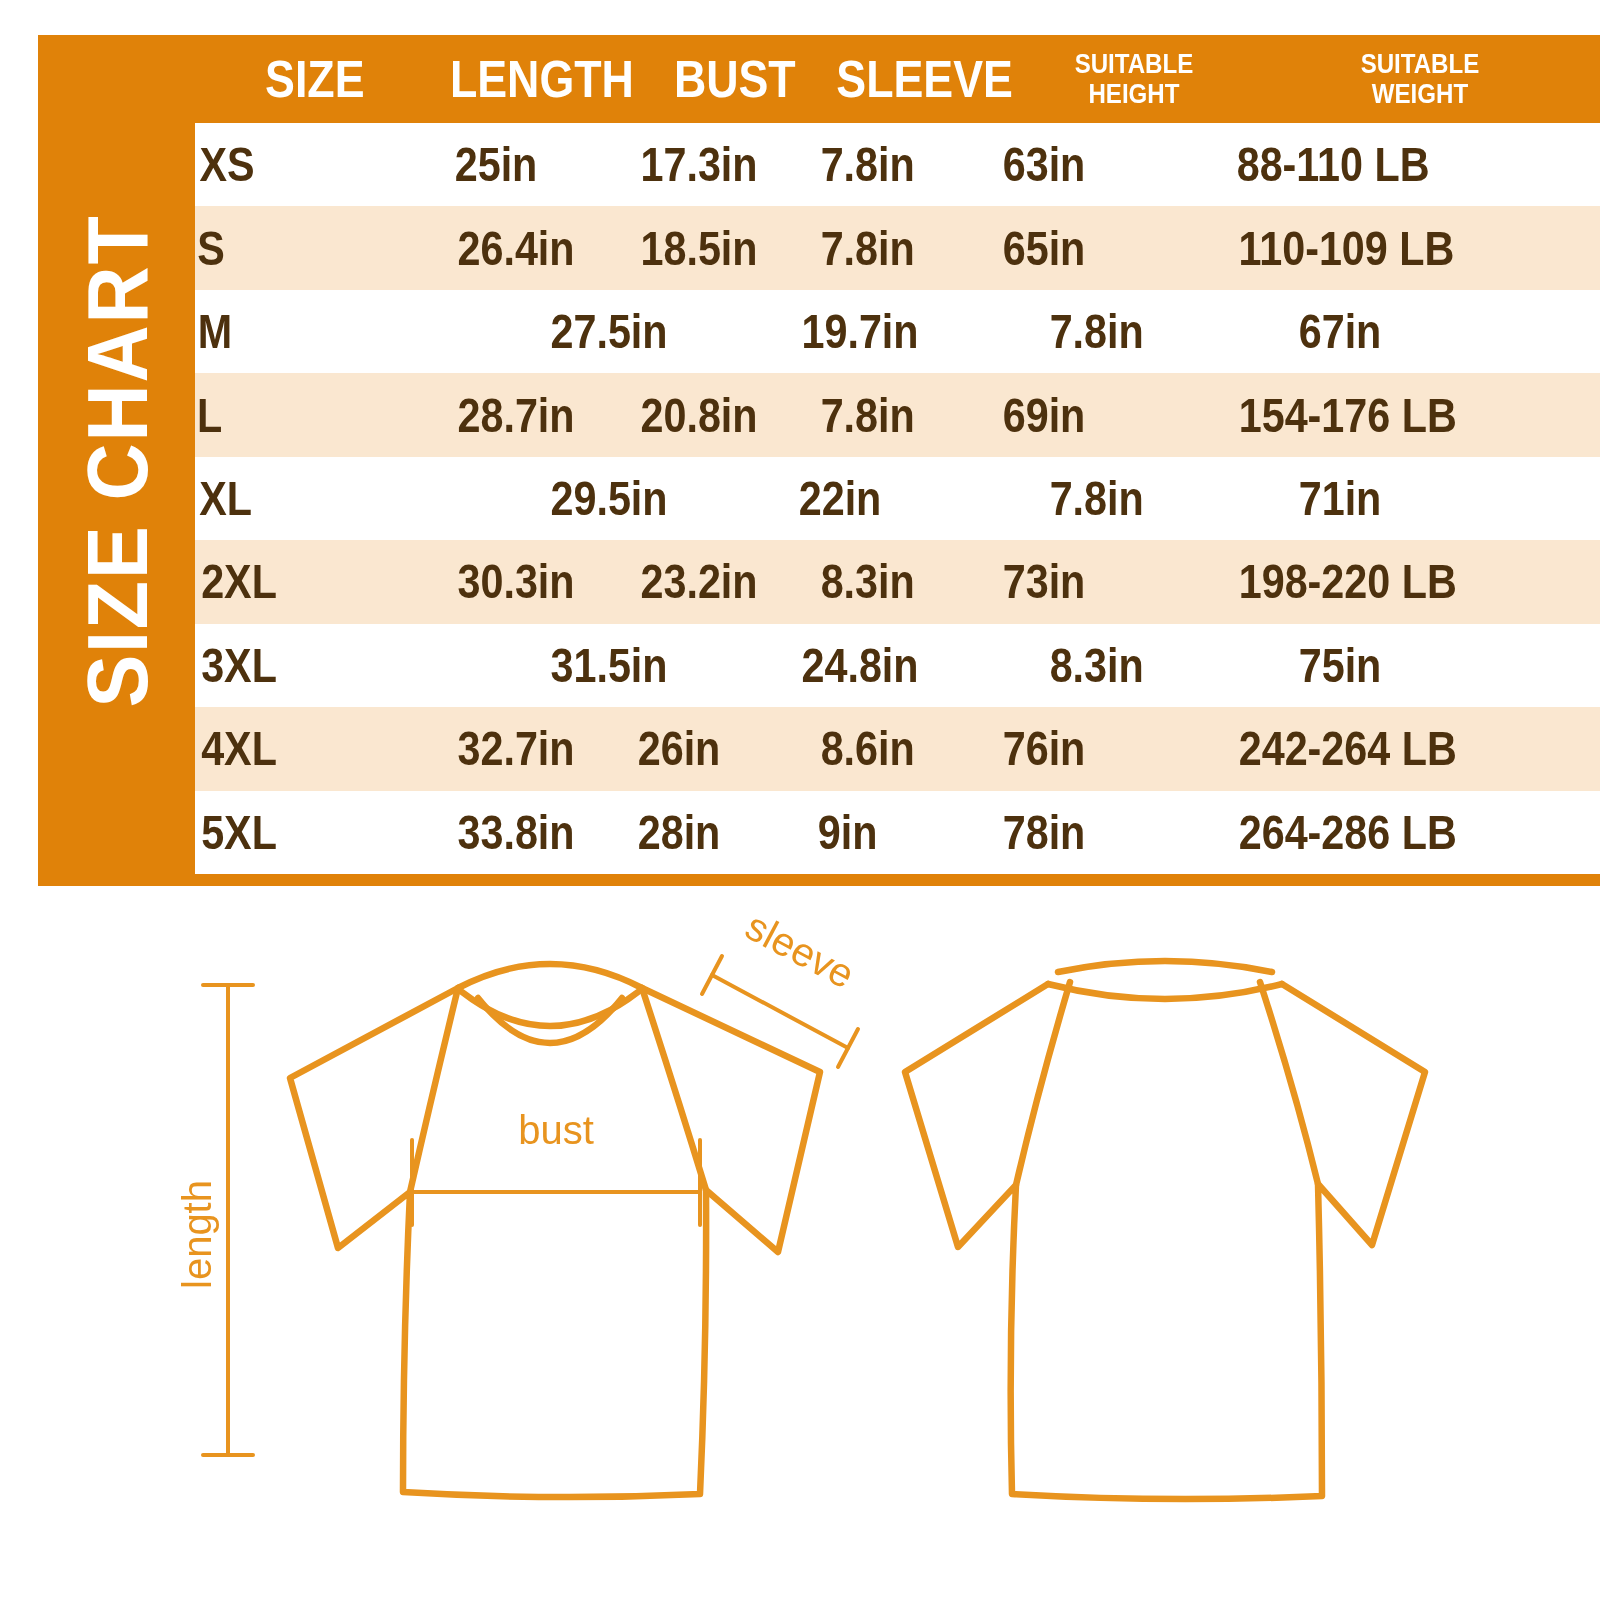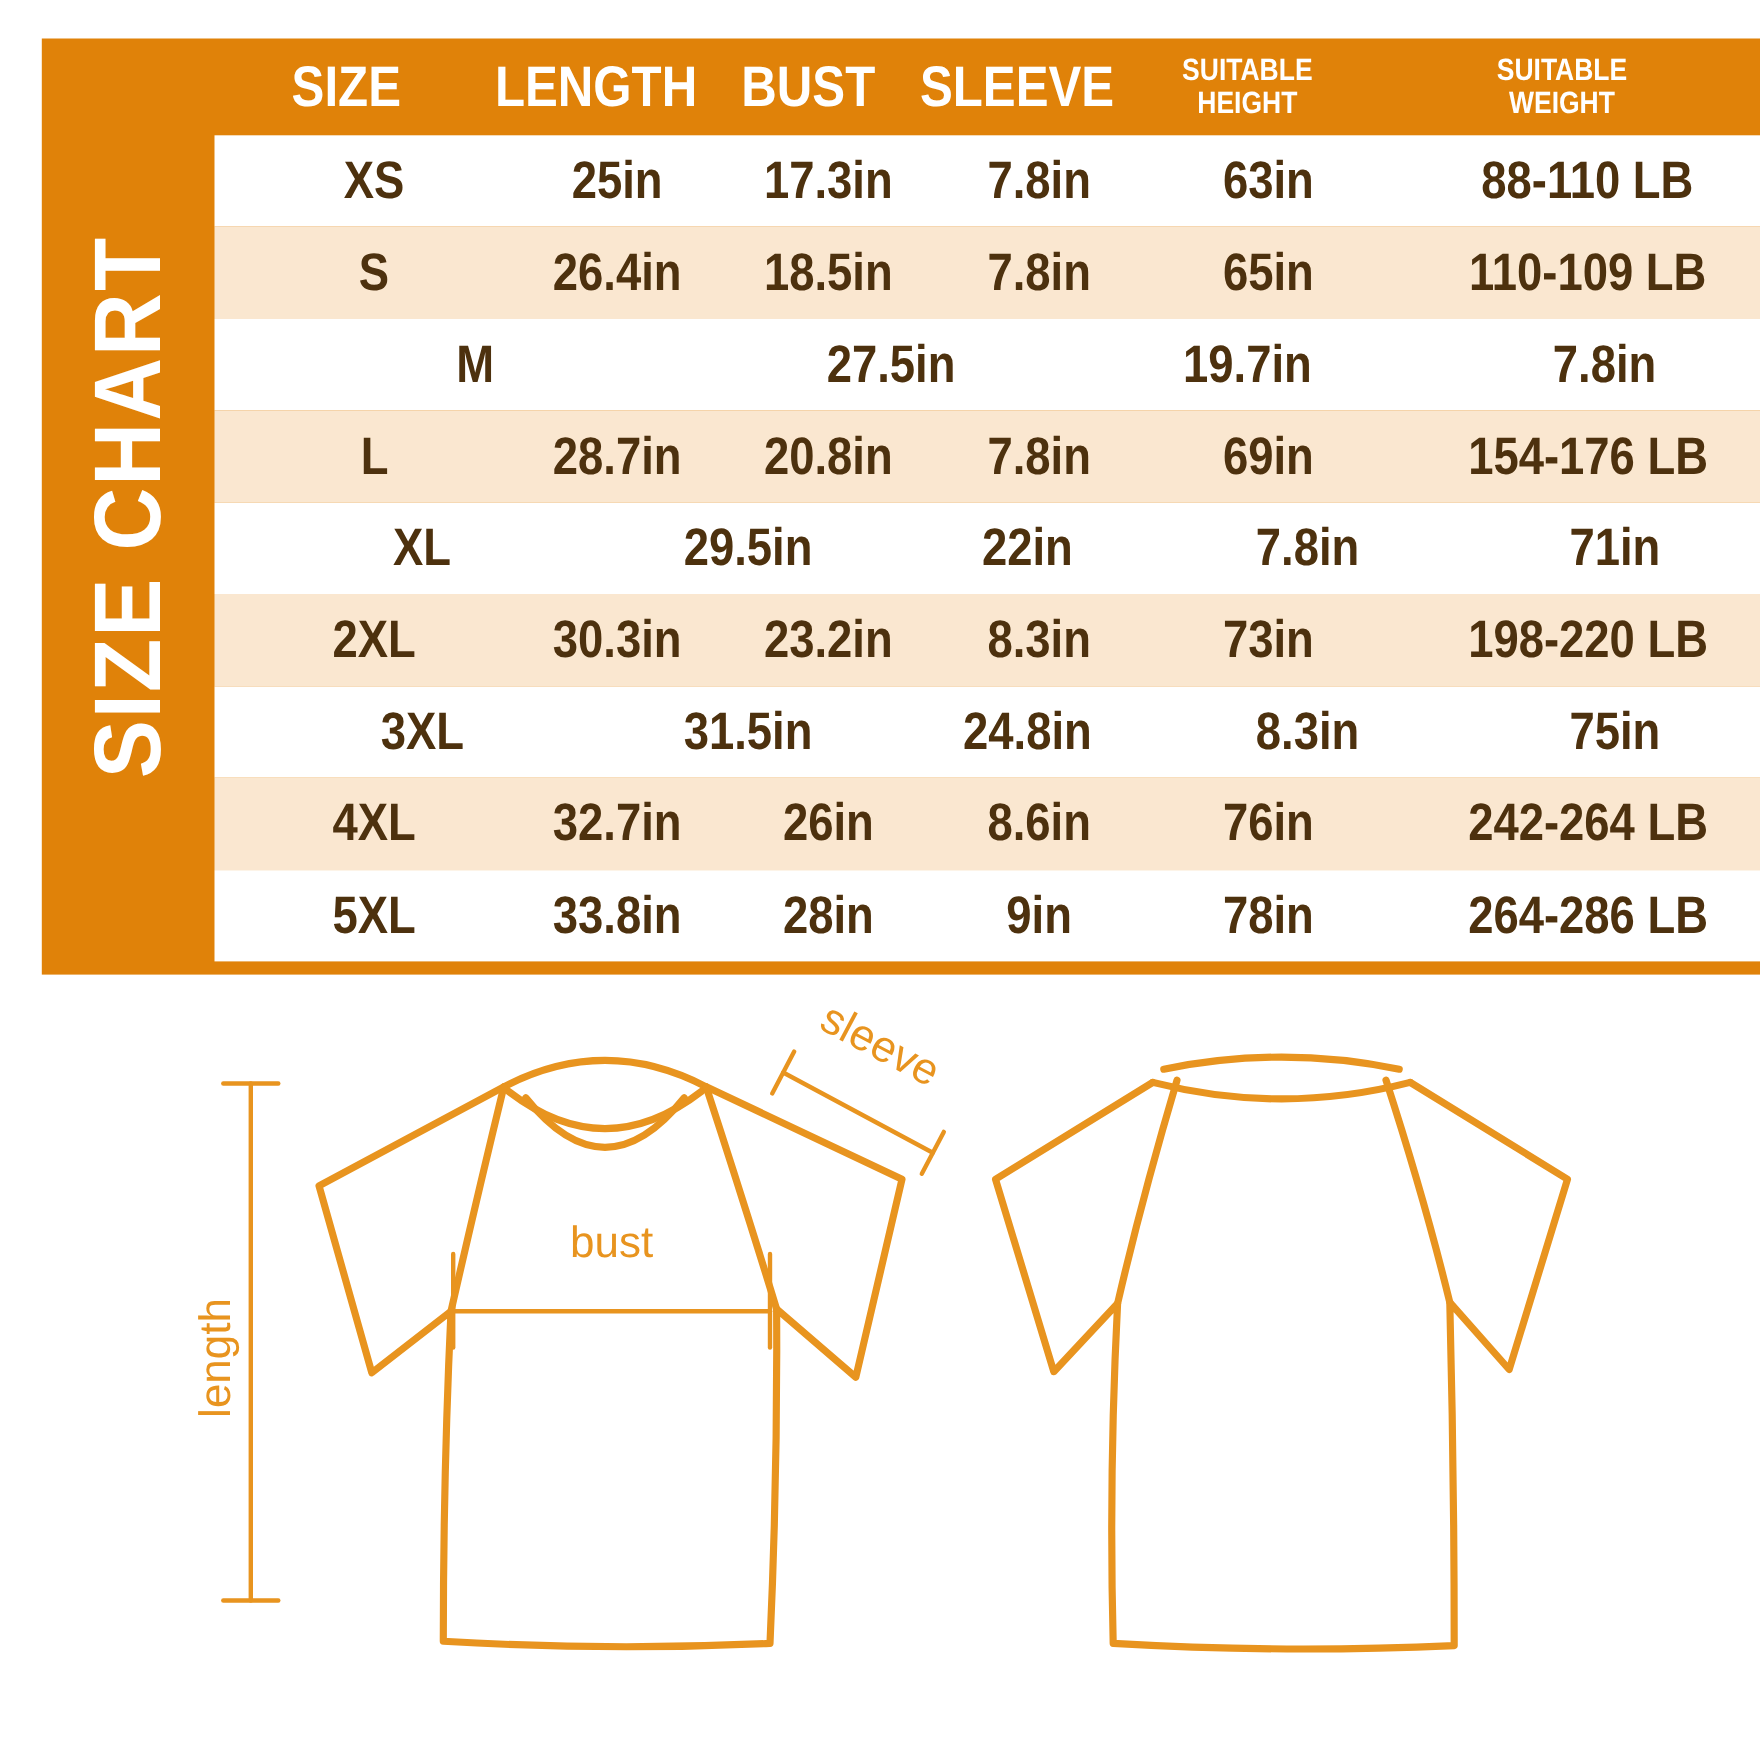--- a/index.html
+++ b/index.html
@@ -26,21 +26,21 @@
     display:flex;align-items:center;
   }
   .rows-area{
     position:absolute;left:157px;top:88px;right:0;height:751px;
     display:flex;flex-direction:column;
   }
   .drow{flex:1;display:flex;align-items:center;}
   .drow.even{background:#ffffff;}
   .drow.odd{background:#FAE7D0;}
   .c1{flex:18;} .c2{flex:13;} .c3{flex:13;} .c4{flex:13;} .c5{flex:16;} .c6{flex:27;}
-  .cell{text-align:center;padding-left:41px;}
+  .cell{text-align:left;}
   .hcell{color:#ffffff;font-weight:bold;text-align:center;}
   .hcell .cx{font-size:52px;}
   .hcell.small .cx{font-size:28px;line-height:1.08;}
   .cx{display:inline-block;transform:scaleX(0.86);white-space:pre-line;}
   .dcell .cx{font-size:48px;font-weight:bold;color:#4D310E;}
   
   .diagram-svg{position:absolute;left:0;top:900px;}
   .dlabel{
     position:absolute;color:#E8941F;font-size:40px;
     font-family:"Liberation Sans", sans-serif;text-align:center;
@@ -84,20 +84,21 @@
       <div class="cell dcell c3"><span class="cx">18.5in</span></div>
       <div class="cell dcell c4"><span class="cx">7.8in</span></div>
       <div class="cell dcell c5"><span class="cx">65in</span></div>
       <div class="cell dcell c6"><span class="cx">110-109 LB</span></div>
     </div>
     <div class="drow even">
       <div class="cell dcell c1"><span class="cx">M</span></div>
       <div class="cell dcell c2"><span class="cx">27.5in</span></div>
       <div class="cell dcell c3"><span class="cx">19.7in</span></div>
       <div class="cell dcell c4"><span class="cx">7.8in</span></div>
+      <div class="cell dcell c5"><span class="cx">67in</span></div>
     </div>
     <div class="drow odd">
       <div class="cell dcell c1"><span class="cx">L</span></div>
       <div class="cell dcell c2"><span class="cx">28.7in</span></div>
       <div class="cell dcell c3"><span class="cx">20.8in</span></div>
       <div class="cell dcell c4"><span class="cx">7.8in</span></div>
       <div class="cell dcell c5"><span class="cx">69in</span></div>
       <div class="cell dcell c6"><span class="cx">154-176 LB</span></div>
     </div>
     <div class="drow even">

